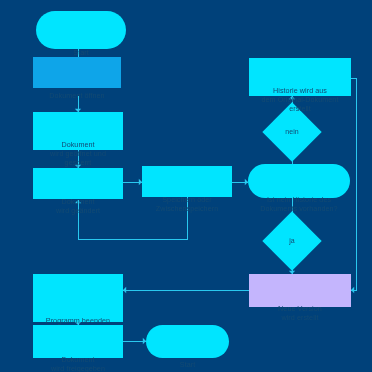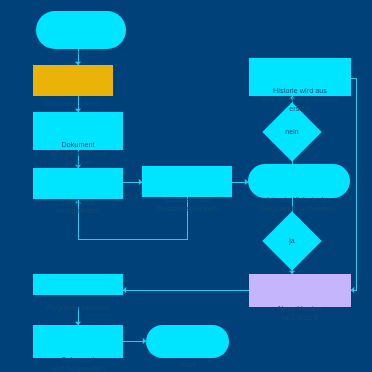--- a/index.html
+++ b/index.html
@@ -120,21 +120,21 @@
       </g>
       <g>
         <polyline points="123,341 146,341" fill="none" stroke="#29c8ef" stroke-width="1" shape-rendering="crispEdges"></polyline>
         <polygon points="142.8,337.8 142.8,344.2 146,341" fill="#29c8ef"></polygon>
       </g>
     </svg>
   <div id="node-layer">
       <div class="node terminal" style="left: 36px; top: 11px; width: 90px; height: 38px; background: rgb(0, 229, 255); color: rgb(18, 74, 115);">
         <span class="label">Start</span>
       </div>
-      <div class="node process" style="left: 33px; top: 65px; width: 80px; height: 31px; background: #eab308; color: rgb(18, 74, 115);">
+      <div class="node process" style="left: 33px; top: 57px; width: 88px; height: 31px; background: #0ea5e9; color: rgb(18, 74, 115);">
         <span class="label">Dokument öffnen</span>
       </div>
       <div class="node process" style="left: 33px; top: 112px; width: 90px; height: 38px; background: rgb(0, 229, 255); color: rgb(18, 74, 115);">
         <span class="label">Dokument
 wird geöffnet und
 gesperrt</span>
       </div>
       <div class="node process" style="left: 33px; top: 168px; width: 90px; height: 31px; background: rgb(0, 229, 255); color: rgb(18, 74, 115);">
         <span class="label">Dokument
 wird geändert</span>
@@ -157,21 +157,21 @@
 erstellt</span>
       </div>
       <div class="node decision" style="left: 271px; top: 220px; width: 42px; height: 42px; background: transparent; color: rgb(18, 74, 115);">
         <div class="diamond-shape" style="background: rgb(0, 229, 255);"></div>
         <span class="diamond-label">ja</span>
       </div>
       <div class="node process" style="left: 249px; top: 274px; width: 102px; height: 33px; background: #c4b5fd; color: rgb(18, 74, 115);">
         <span class="label">Neue Version
 wird erstellt</span>
       </div>
-      <div class="node process" style="left: 33px; top: 274px; width: 90px; height: 21px; background: rgb(0, 229, 255); color: rgb(18, 74, 115);">
+      <div class="node process" style="left: 33px; top: 274px; width: 90px; height: 48px; background: rgb(0, 229, 255); color: rgb(18, 74, 115);">
         <span class="label">Programm beenden</span>
       </div>
       <div class="node process" style="left: 33px; top: 325px; width: 90px; height: 33px; background: rgb(0, 229, 255); color: rgb(18, 74, 115);">
         <span class="label">Dokument
 wird freigegeben</span>
       </div>
       <div class="node terminal" style="left: 146px; top: 325px; width: 83px; height: 33px; background: rgb(0, 229, 255); color: rgb(18, 74, 115);">
         <span class="label">Start</span>
       </div>
     </div>

